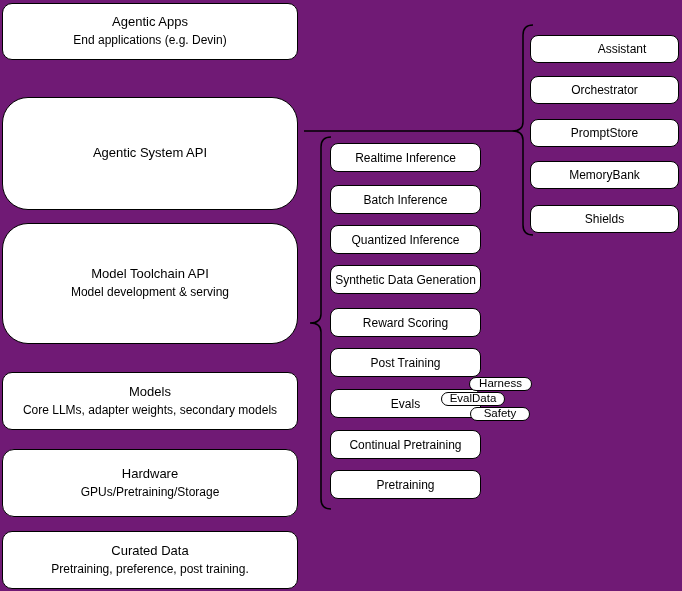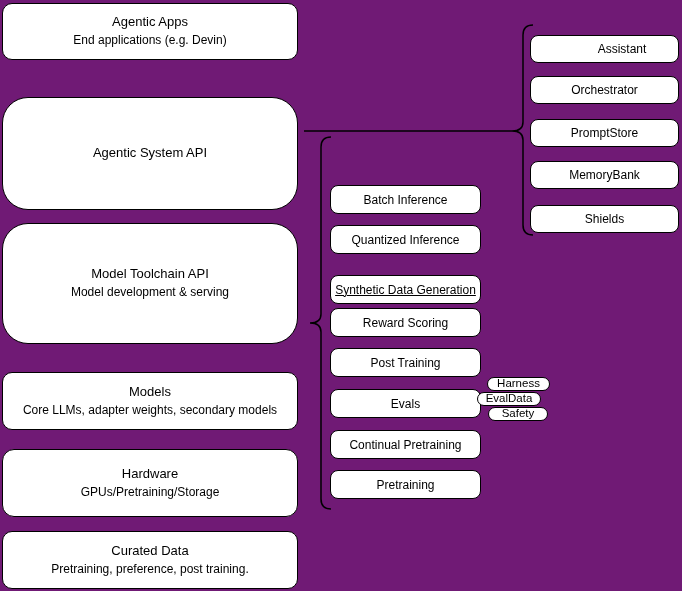--- a/index.html
+++ b/index.html
@@ -66,21 +66,20 @@
     font-size: 12px;
     white-space: nowrap;
     z-index: 2;
   }
   .oval {
     border-radius: 8px;
     font-size: 11.5px;
     line-height: 1;
     white-space: nowrap;
     z-index: 3;
-    margin-left: 18px;
   }
   .r10 { border-radius: 10px; }
   .r12 { border-radius: 12px; }
   .r26 { border-radius: 26px; }
 </style>
 </head>
 <body>
 
 <div class="canvas">
 
@@ -107,27 +106,30 @@
   </div>
   <div class="node lbox r12" style="top:449px;height:68px;">
     <div class="ltitle">Hardware</div>
     <div class="lsub">GPUs/Pretraining/Storage</div>
   </div>
   <div class="node lbox r10" style="top:531px;height:58px;">
     <div class="ltitle">Curated Data</div>
     <div class="lsub">Pretraining, preference, post training.</div>
   </div>
 
+  <div class="node mbox" style="top:143px;">
+    <span>Realtime Inference</span>
+  </div>
   <div class="node mbox" style="top:185px;">
     <span>Batch Inference</span>
   </div>
   <div class="node mbox" style="top:225px;">
     <span>Quantized Inference</span>
   </div>
-  <div class="node mbox" style="top:275px;text-decoration:underline;">
+  <div class="node mbox" style="top:265px;">
     <span>Synthetic Data Generation</span>
   </div>
   <div class="node mbox" style="top:308px;">
     <span>Reward Scoring</span>
   </div>
   <div class="node mbox" style="top:348px;">
     <span>Post Training</span>
   </div>
   <div class="node mbox" style="top:389px;">
     <span>Evals</span>
@@ -135,21 +137,21 @@
   <div class="node mbox" style="top:430px;text-align:center;">
     <span>Continual Pretraining</span>
   </div>
   <div class="node mbox" style="top:470px;">
     <span>Pretraining</span>
   </div>
 
   <div class="node oval" style="left:469px;top:377px;width:63px;height:14px;">
     <span>Harness</span>
   </div>
-  <div class="node oval" style="left:459px;top:392px;width:64px;height:14px;">
+  <div class="node oval" style="left:441px;top:392px;width:64px;height:14px;">
     <span>EvalData</span>
   </div>
   <div class="node oval" style="left:470px;top:407px;width:60px;height:14px;">
     <span>Safety</span>
   </div>
 
   <div class="node rbox" style="top:35px;padding-left:35px;">
     <span>Assistant</span>
   </div>
   <div class="node rbox" style="top:76px;">

